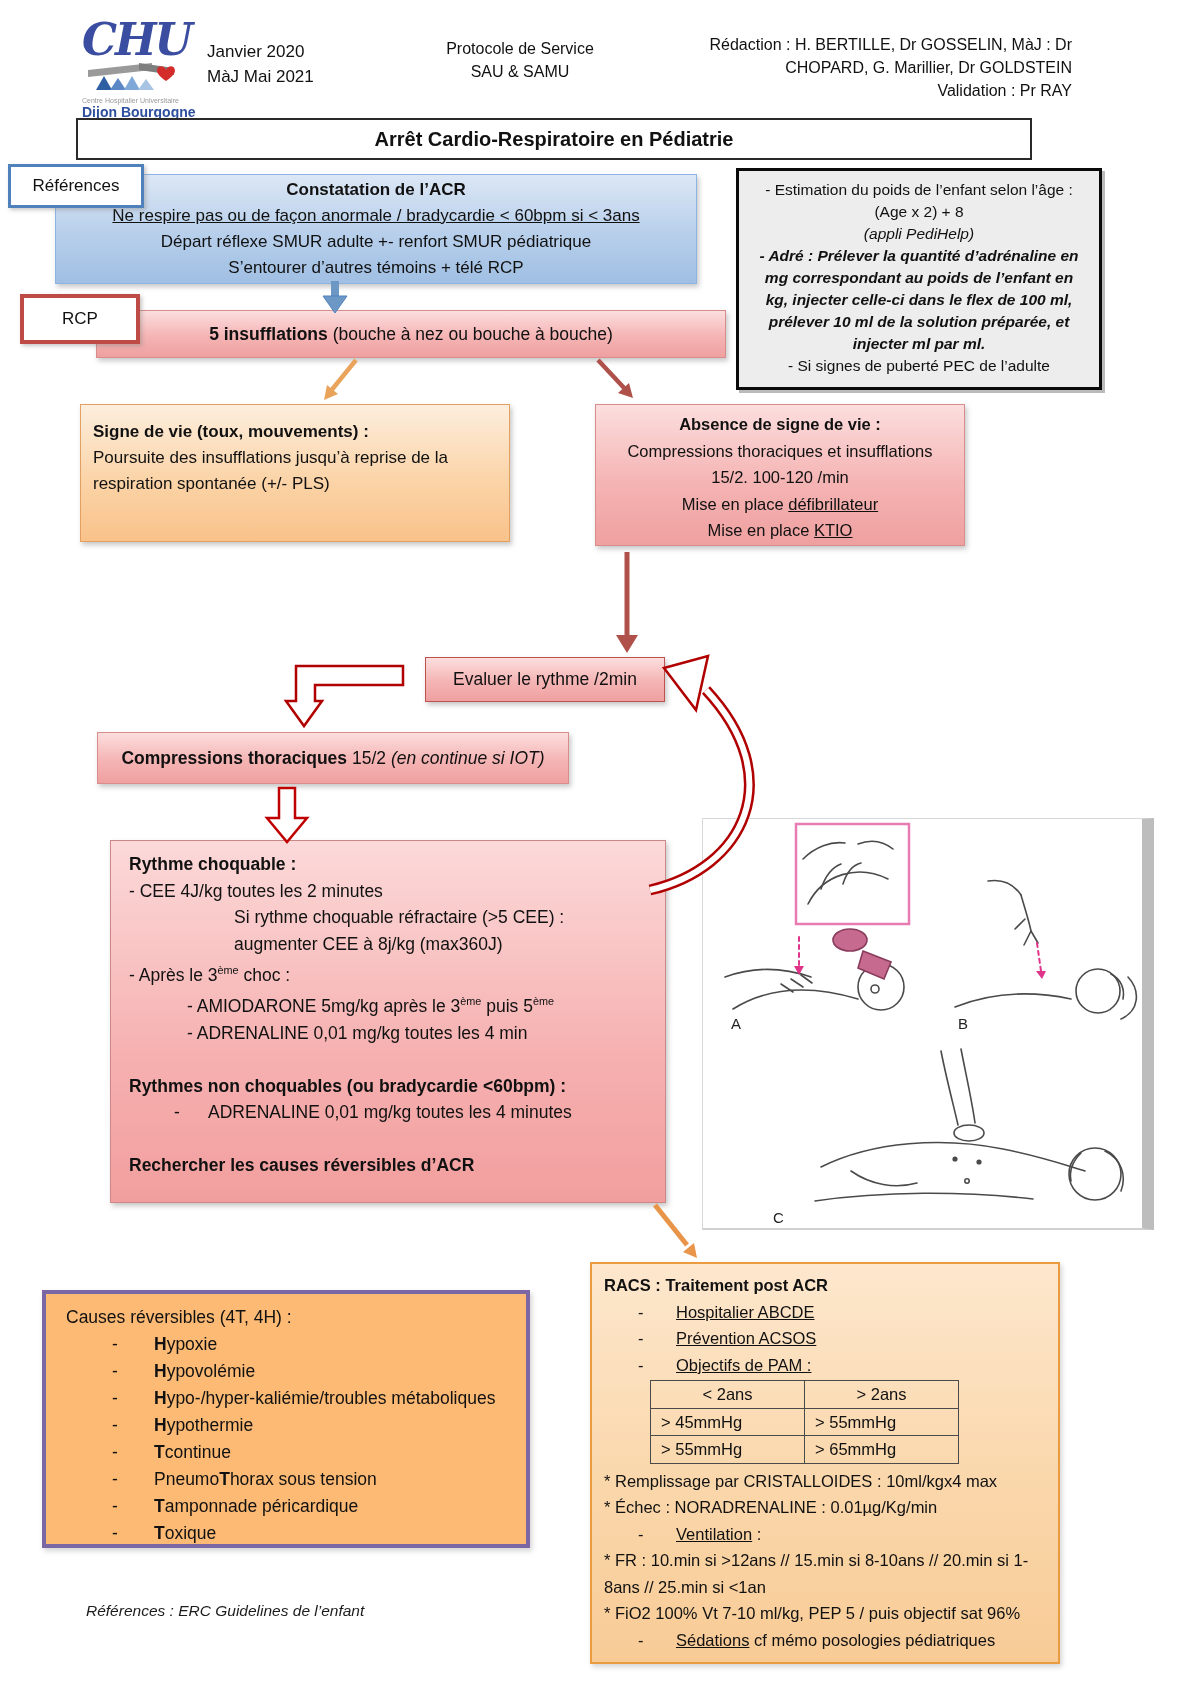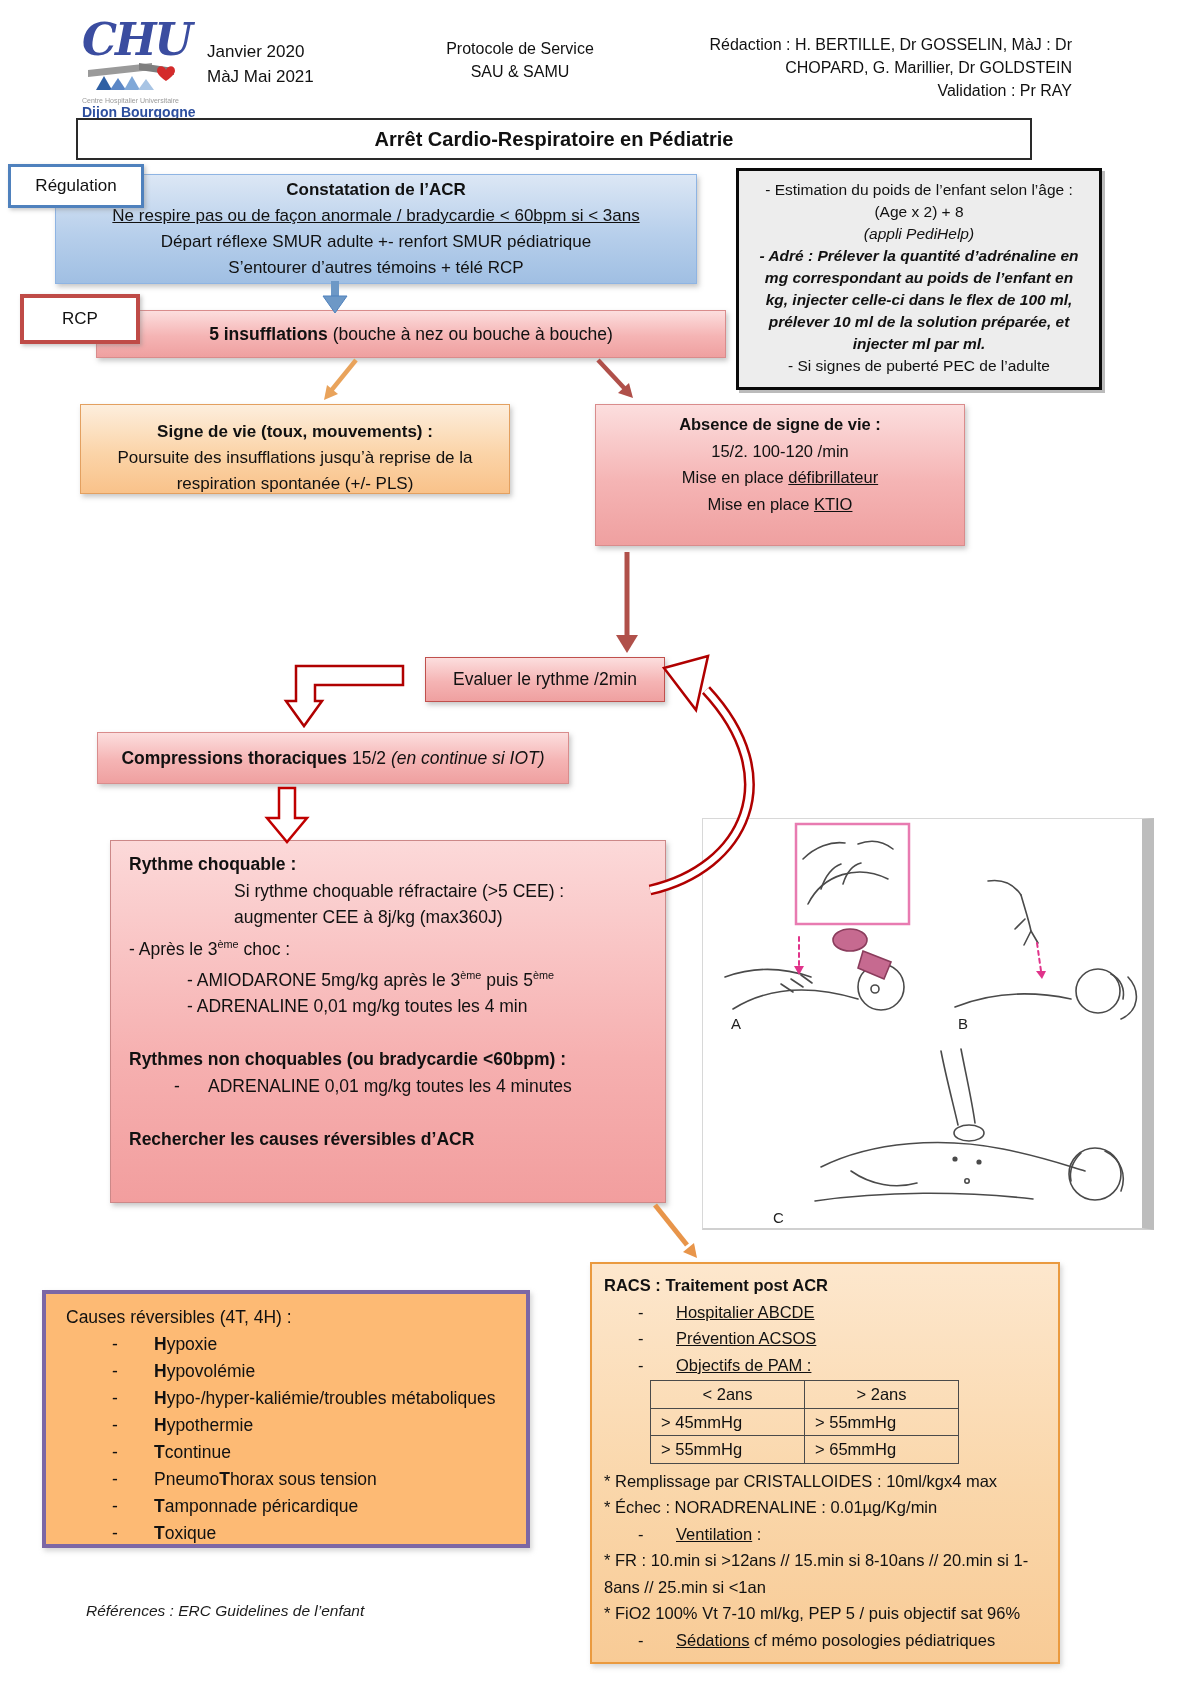--- a/index.html
+++ b/index.html
@@ -33,23 +33,23 @@
            padding-top:2px;box-shadow:2px 3px 5px rgba(130,130,130,.45);}
 
   .graybox{left:736px;top:168px;width:366px;height:222px;background:#ededed;
            border:3px solid #0a0a0a;text-align:center;font-size:15.5px;line-height:22px;
            padding:8px 13px;box-sizing:border-box;box-shadow:3px 3px 0 rgba(60,60,60,.35);}
 
   .pinkgrad{background:linear-gradient(180deg,#fcdede 0%,#f5b4b4 55%,#efa0a0 100%);
             border:1px solid #d98c8c;box-shadow:2px 3px 5px rgba(130,130,130,.45);}
   .box-insuff{left:96px;top:310px;width:628px;height:46px;display:flex;align-items:center;
               justify-content:center;font-size:17.5px;}
-  .box-signe{left:80px;top:404px;width:430px;height:90px;
+  .box-signe{left:80px;top:404px;width:430px;height:138px;
              background:linear-gradient(180deg,#fdeedd 0%,#fbd4a8 55%,#f9c28a 100%);
-             border:1.5px solid #e3a060;text-align:center;font-size:17px;line-height:26px;
+             border:1.5px solid #e3a060;font-size:17px;line-height:26px;
              padding:14px 12px 0;box-sizing:border-box;box-shadow:2px 3px 5px rgba(130,130,130,.45);}
   .box-absence{left:595px;top:404px;width:370px;height:142px;text-align:center;
                font-size:16.5px;line-height:26.5px;padding-top:6px;box-sizing:border-box;}
   .box-evaluer{left:425px;top:657px;width:238px;height:43px;display:flex;align-items:center;
                justify-content:center;font-size:17.5px;border:1.5px solid #c0504d;}
   .box-compress{left:97px;top:732px;width:470px;height:50px;display:flex;align-items:center;
                 justify-content:center;font-size:17.5px;}
 
   .bigbox{left:110px;top:840px;width:556px;height:363px;
           background:linear-gradient(180deg,#fcd9d9 0%,#f6b0b0 60%,#f29e9e 100%);
@@ -117,21 +117,21 @@
     <div>Rédaction : H. BERTILLE, Dr GOSSELIN, MàJ : Dr</div>
     <div>CHOPARD, G. Marillier, Dr GOLDSTEIN</div>
     <div>Validation : Pr RAY</div>
   </div>
 
   <div class="abs title-box">
     <span>Arrêt Cardio-Respiratoire en Pédiatrie</span>
   </div>
 
   <div class="abs tag tag-regulation">
-    <span>Régulation</span>
+    <span>Références</span>
   </div>
   <div class="abs tag tag-rcp">
     <span>RCP</span>
   </div>
 
   <div class="abs bluebox">
     <div class="line"><span style="font-weight: bold;">Constatation de l’ACR</span></div>
     <div class="line"><span style="text-decoration: underline;">Ne respire pas ou de façon anormale / bradycardie &lt; 60bpm si &lt; 3ans</span></div>
     <div class="line"><span>Départ réflexe SMUR adulte +- renfort SMUR pédiatrique</span></div>
     <div class="line"><span>S’entourer d’autres témoins + télé RCP</span></div>
@@ -148,20 +148,21 @@
     <div class="line"><span style="font-weight: bold;">5 insufflations</span><span> (bouche à nez ou bouche à bouche)</span></div>
   </div>
 
   <div class="abs box-signe">
     <div class="line"><span style="font-weight: bold;">Signe de vie (toux, mouvements) :</span></div>
     <div class="line"><span>Poursuite des insufflations jusqu’à reprise de la respiration spontanée (+/- PLS)</span></div>
   </div>
 
   <div class="abs pinkgrad box-absence">
     <div class="line"><span style="font-weight: bold;">Absence de signe de vie :</span></div>
+    <div class="line"><span>Compressions thoraciques et insufflations</span></div>
     <div class="line"><span>15/2. 100-120 /min</span></div>
     <div class="line"><span>Mise en place </span><span style="text-decoration: underline;">défibrillateur</span></div>
     <div class="line"><span>Mise en place </span><span style="text-decoration: underline;">KTIO</span></div>
   </div>
 
   <div class="abs pinkgrad box-evaluer">
     <span>Evaluer le rythme /2min</span>
   </div>
 
   <div class="abs pinkgrad box-compress">
@@ -212,20 +213,21 @@
         <circle cx="264" cy="362" r="2.2"></circle>
       </g>
       <text x="28" y="210" font-size="15" fill="#222">A</text>
       <text x="255" y="210" font-size="15" fill="#222">B</text>
       <text x="70" y="404" font-size="15" fill="#222">C</text>
     </svg>
   </div>
 
   <div class="abs bigbox">
     <div class="line"><span style="font-weight: bold;">Rythme choquable :</span></div>
+    <div class="line"><span>- CEE 4J/kg toutes les 2 minutes</span></div>
     <div class="line ind-a"><span>Si rythme choquable réfractaire (&gt;5 CEE) :</span></div>
     <div class="line ind-a"><span>augmenter CEE à 8j/kg (max360J)</span></div>
     <div class="line"><span>- Après le 3</span><sup>ème</sup><span> choc :</span></div>
     <div class="line ind-b"><span>- AMIODARONE 5mg/kg après le 3</span><sup>ème</sup><span> puis 5</span><sup>ème</sup></div>
     <div class="line ind-b"><span>- ADRENALINE 0,01 mg/kg toutes les 4 min</span></div>
     <div class="sp"></div>
     <div class="line"><span style="font-weight: bold;">Rythmes non choquables (ou bradycardie &lt;60bpm) :</span></div>
     <div class="line ind-c"><span>-      ADRENALINE 0,01 mg/kg toutes les 4 minutes</span></div>
     <div class="sp"></div>
     <div class="line"><span style="font-weight: bold;">Rechercher les causes réversibles d’ACR</span></div>

